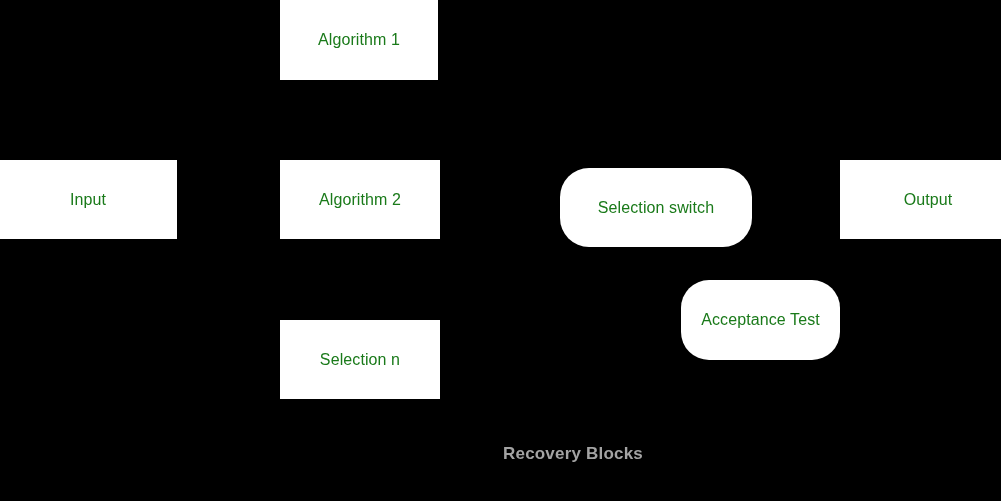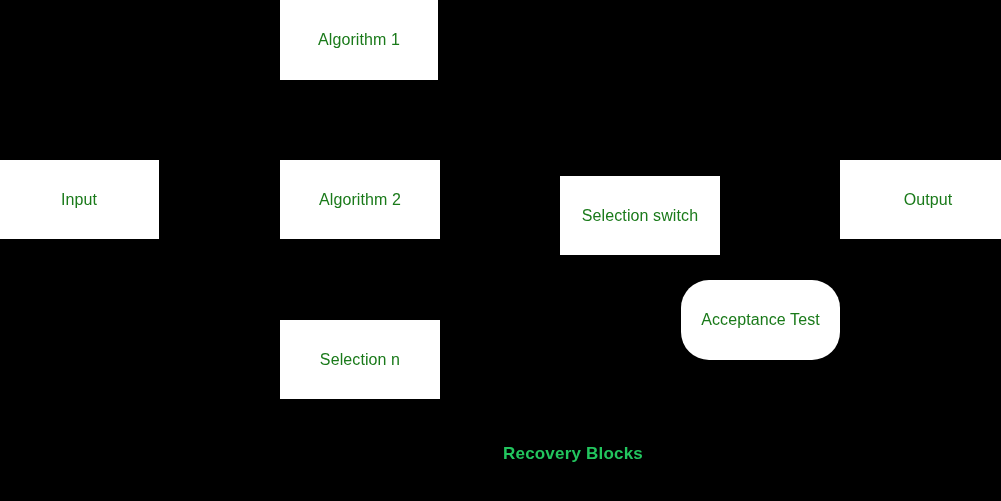--- a/index.html
+++ b/index.html
@@ -31,35 +31,35 @@
     color: #1a7a1a;
     font-family: "Liberation Sans", sans-serif;
     font-size: 16px;
     line-height: 1.1;
     white-space: nowrap;
     letter-spacing: 0.1px;
   }
 
   
   #node-algorithm-1 { left: 280px; top: -1px;  width: 158px; height: 81px; }
-  #node-input       { left: -1px;  top: 160px; width: 160px; height: 79px; }
+  #node-input       { left: -1px;  top: 160px; width: 178px; height: 79px; }
   #node-algorithm-2 { left: 280px; top: 160px; width: 160px; height: 79px; }
-  #node-selection   { left: 560px; top: 176px; width: 160px; height: 79px; }
+  #node-selection   { left: 560px; top: 168px; width: 192px; height: 79px; border-radius: 29px; }
   #node-output      { left: 840px; top: 160px; width: 176px; height: 79px; }
   #node-acceptance  { left: 681px; top: 280px; width: 159px; height: 80px; border-radius: 28px; }
   #node-algorithm-n { left: 280px; top: 320px; width: 160px; height: 79px; }
 
   
   #node-algorithm-1 .node-label { position: relative; top: 0px; }
 
   #diagram-caption {
     position: absolute;
     left: 503px;
     top: 444px;
-    color: #22c55e;
+    color: #a3a3a3;
     font-family: "Liberation Sans", sans-serif;
     font-size: 17px;
     font-weight: bold;
     white-space: nowrap;
     letter-spacing: 0.2px;
   }
 </style>
 </head>
 <body>
 

